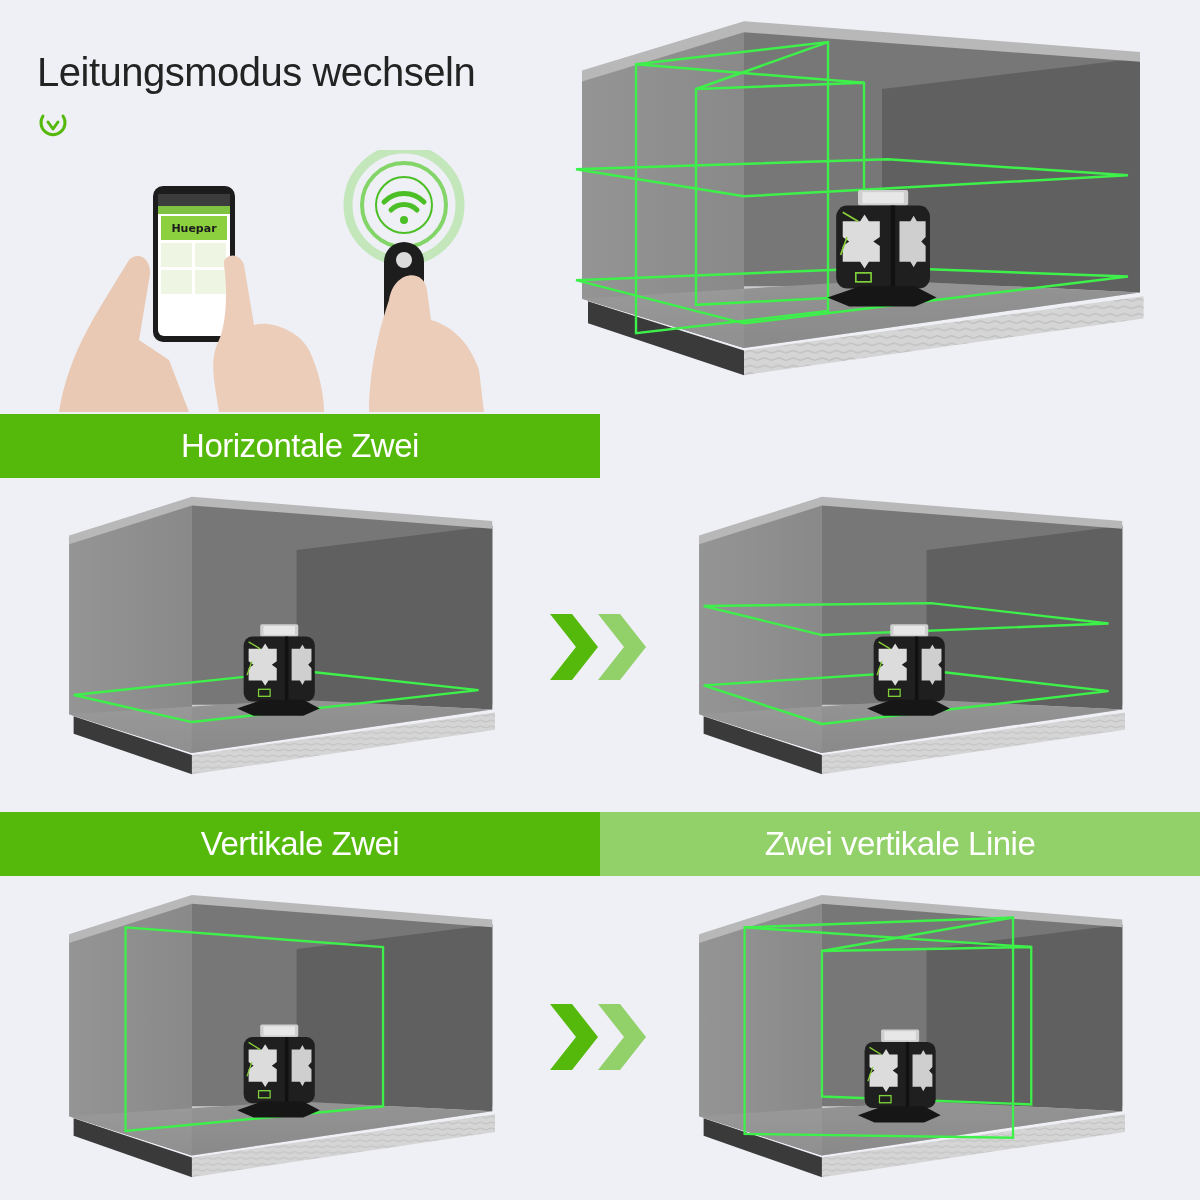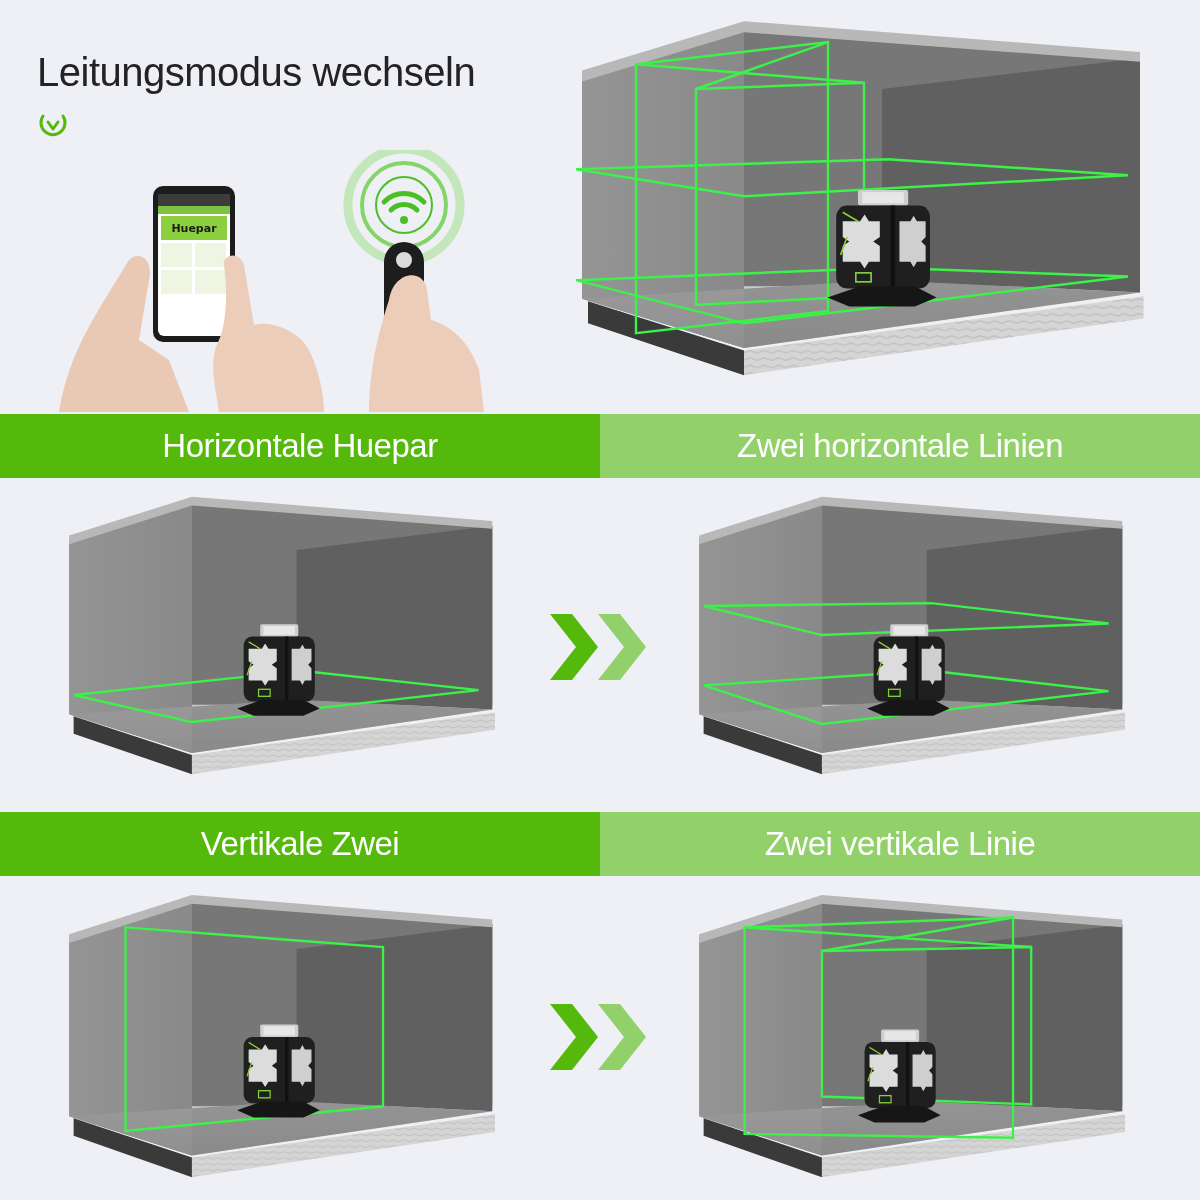--- a/index.html
+++ b/index.html
@@ -121,22 +121,21 @@
       <line x1="55" y1="40" x2="245" y2="55"></line>
       <line x1="105" y1="60" x2="215" y2="22"></line>
       <polygon points="5,125 145,147 465,130 265,117"></polygon>
       <polygon points="5,215 145,250 465,212 265,205"></polygon>
     </g>
     <use href="#laser" x="205" y="140" width="110" height="100"></use>
   </svg>
 </div>
 
 <div class="banner" style="top:414px;">
-  <div class="half dark">Horizontale Huepar</div>
-  <div class="half light">Zwei horizontale Linien</div>
+  <div class="half dark">Horizontale Zwei</div>
 </div>
 
 <div class="room" style="left:60px; top:492px; width:455px; height:290px;">
   <svg width="455" height="290" viewBox="0 0 500 300" preserveAspectRatio="none">
     <use href="#roomBase"></use>
     <g fill="none" stroke="#3ef04a" stroke-width="2.5">
       <polygon points="15,210 145,238 460,205 265,185"></polygon>
     </g>
     <use href="#laser" x="190" y="135" width="100" height="100"></use>
   </svg>

